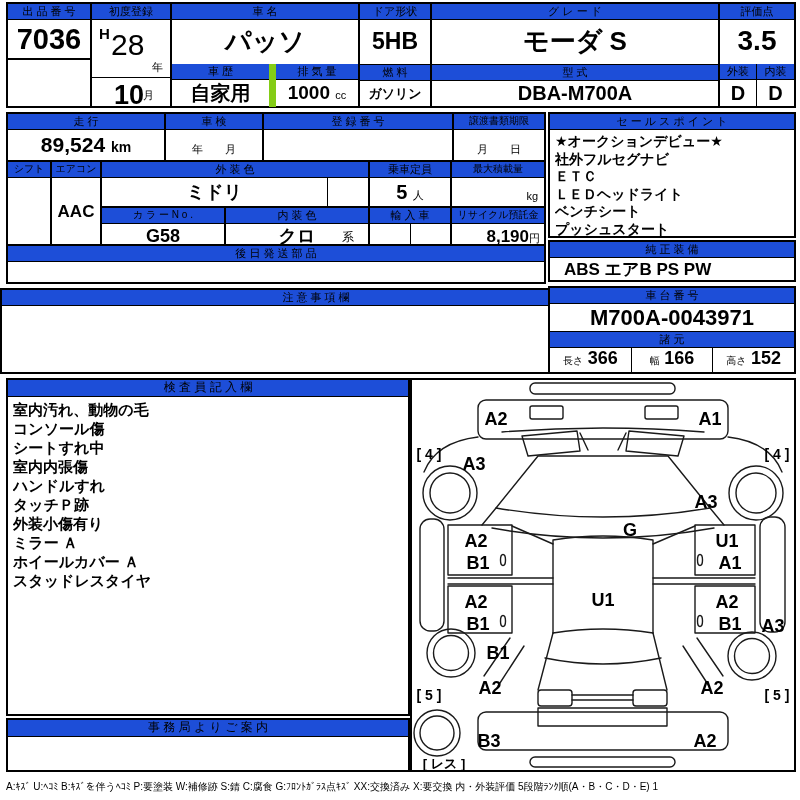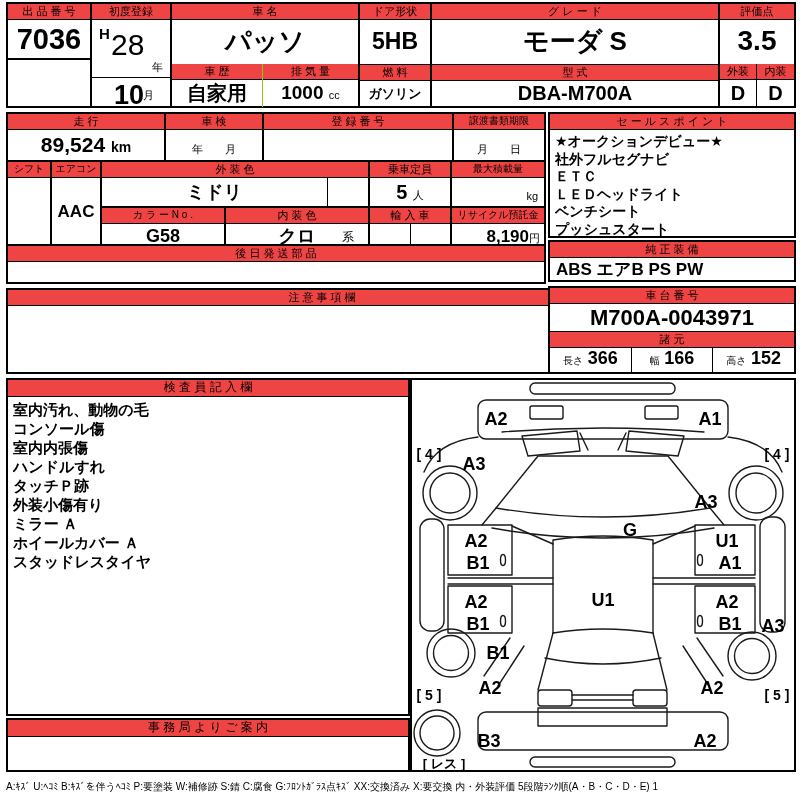--- a/index.html
+++ b/index.html
@@ -1,19 +1,19 @@
 <!DOCTYPE html>
 <html><head>
 <meta charset="utf-8">
 <style>
   html,body{margin:0;padding:0;background:#fff;}
   #sheet{position:relative;width:800px;height:800px;background:#ffffff;
     font-family:"Liberation Sans","DejaVu Sans",sans-serif;color:#000;overflow:hidden;}
   .box{position:absolute;border:2px solid #000;box-sizing:border-box;background:#fff;}
-  .hdr{background:#ef4444;border-bottom:1px solid #000;text-align:center;
+  .hdr{background:#1d4ed8;border-bottom:1px solid #000;text-align:center;
     font-size:11px;line-height:14px;height:15px;overflow:hidden;white-space:nowrap;}
   .big{font-weight:700;text-align:center;white-space:nowrap;overflow:hidden;}
   .flexrow{display:flex;}
   .subcol{box-sizing:border-box;}
   .unit{font-size:11px;font-weight:400;}
   .list{padding:3px 5px;font-weight:700;}
   .list div{white-space:nowrap;overflow:hidden;}
   svg text{font-family:"Liberation Sans","DejaVu Sans",sans-serif;}
 </style>
 </head>
@@ -37,21 +37,21 @@
     <div style="height:29px;position:relative">
       <span style="position:absolute;left:22px;top:2px;font-weight:700;font-size:27px">10</span>
       <span style="position:absolute;right:16px;bottom:4px;font-size:11px">月</span>
     </div>
   </div>
 
   <div class="box" style="left:170px;top:2px;width:190px;height:106px">
     <div class="hdr">車  名</div>
     <div class="big" style="height:44px;font-size:26px;line-height:42px">パッソ</div>
     <div class="flexrow" style="height:43px">
-      <div class="subcol" style="width:91px;border-right:1px solid #84cc16">
+      <div class="subcol" style="width:104px;border-right:7px solid #84cc16">
         <div class="hdr">車 歴</div>
         <div class="big" style="font-size:20px;line-height:26px">自家用</div>
       </div>
       <div class="subcol" style="flex:1">
         <div class="hdr">排 気 量</div>
         <div class="big" style="font-size:19px;line-height:26px"><span>1000</span> <span class="unit">cc</span></div>
       </div>
     </div>
   </div>
 
@@ -159,24 +159,24 @@
     <div class="hdr" style="font-size:10px">リサイクル預託金</div>
     <div style="text-align:right;padding:3px 4px 0 0;font-weight:700;font-size:17px"><span>8,190</span><span class="unit">円</span></div>
   </div>
 
   <div class="box" style="left:6px;top:244px;width:540px;height:40px">
     <div class="hdr">後 日 発 送 部 品</div>
     <div></div>
   </div>
   <div class="box" style="left:548px;top:240px;width:248px;height:42px">
     <div class="hdr">純 正 装 備</div>
-    <div style="font-weight:700;font-size:17px;line-height:23px;padding-left:6px;white-space:nowrap">ABS エアB PS PW</div>
-  </div>
-
-  <div class="box" style="left:6px;top:288px;width:632px;height:86px">
+    <div style="font-weight:700;font-size:17px;line-height:23px;padding-left:14px;white-space:nowrap">ABS エアB PS PW</div>
+  </div>
+
+  <div class="box" style="left:0;top:288px;width:632px;height:86px">
     <div class="hdr">注 意 事 項 欄</div>
     <div></div>
   </div>
 
   <div class="box" style="left:548px;top:286px;width:248px;height:88px">
     <div class="hdr">車 台 番 号</div>
     <div class="big" style="font-size:22px;line-height:27px;height:27px">M700A-0043971</div>
     <div class="hdr" style="border-top:1px solid #000">諸 元</div>
     <div class="flexrow" style="height:26px">
       <div class="subcol" style="flex:1;border-right:1px solid #000;text-align:center">
@@ -192,20 +192,21 @@
         <span style="font-size:18px;font-weight:700">152</span>
       </div>
     </div>
   </div>
 
   <div class="box" style="left:6px;top:378px;width:404px;height:338px">
     <div class="hdr" style="height:16px;font-size:12px;line-height:15px">検 査 員 記 入 欄</div>
     <div class="list" style="font-size:15px;line-height:19px">
       <div>室内汚れ、動物の毛</div>
       <div>コンソール傷</div>
+      <div>シートすれ中</div>
       <div>室内内張傷</div>
       <div>ハンドルすれ</div>
       <div>タッチＰ跡</div>
       <div>外装小傷有り</div>
       <div>ミラー Ａ</div>
       <div>ホイールカバー Ａ</div>
       <div>スタッドレスタイヤ</div>
     </div>
   </div>
 

